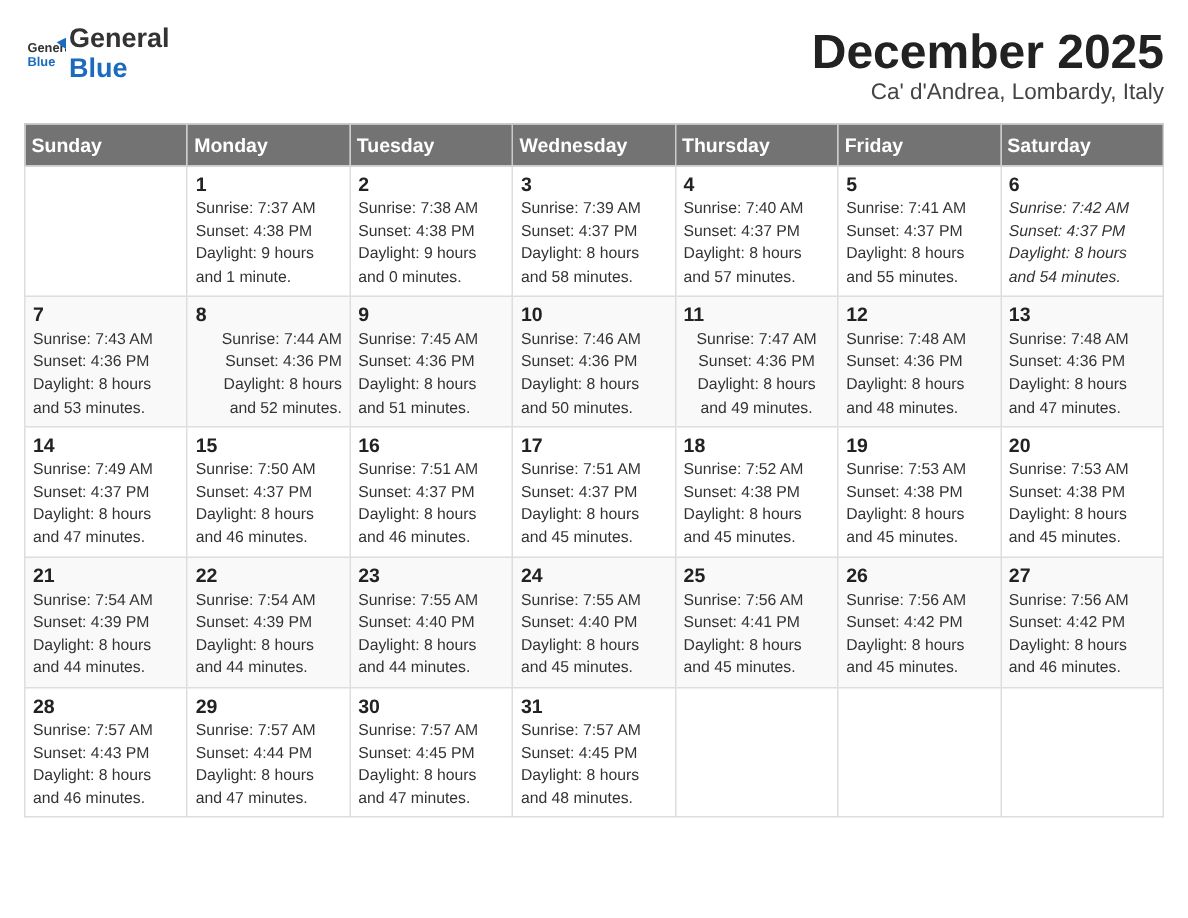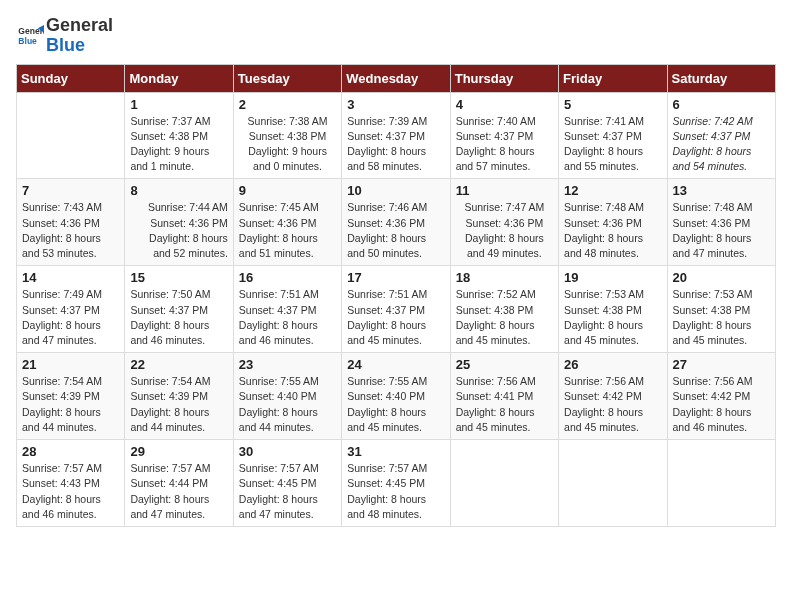--- a/index.html
+++ b/index.html
@@ -45,21 +45,21 @@
       justify-content: space-between;
       align-items: flex-start;
       margin-bottom: 4px;
     }
     table {
       width: 100%;
       border-collapse: collapse;
       font-size: 11px;
     }
     thead tr th {
-      background: #7f1d1d;
+      background: #737373;
       color: #fff;
       padding: 6px 4px;
       text-align: left;
       font-size: 13px;
       font-weight: bold;
       border: 1px solid #ccc;
     }
     tbody tr td {
       border: 1px solid #ddd;
       padding: 4px 5px;
@@ -96,20 +96,24 @@
       <rect x="0" y="0" width="36" height="36" rx="4" fill="white"></rect>
       <text x="3" y="16" font-size="11" font-weight="bold" fill="#333" font-family="Arial">General</text>
       <text x="3" y="28" font-size="11" font-weight="bold" fill="#1a6bbf" font-family="Arial">Blue</text>
       <polygon points="28,8 36,4 36,14" fill="#1a6bbf"></polygon>
     </svg>
     <div class="logo-text">
       <span class="logo-general">General</span><br>
       <span class="logo-blue">Blue</span>
     </div>
   </div>
+  <div class="title-section">
+    <div class="month-title">December 2025</div>
+    <div class="location-title">Ca' d'Andrea, Lombardy, Italy</div>
+  </div>
 </div>
 
 <table>
   <thead>
     <tr id="header-row">
         <th>Sunday</th>
         <th>Monday</th>
         <th>Tuesday</th>
         <th>Wednesday</th>
         <th>Thursday</th>
@@ -122,21 +126,21 @@
         <td class="empty-cell"></td>
         <td>
           <span class="day-number">1</span>
           <div class="day-info" style="white-space: pre-line;">Sunrise: 7:37 AM
 Sunset: 4:38 PM
 Daylight: 9 hours
 and 1 minute.</div>
         </td>
         <td>
           <span class="day-number">2</span>
-          <div class="day-info" style="white-space: pre-line; text-align: center;">Sunrise: 7:38 AM
+          <div class="day-info" style="white-space: pre-line;">Sunrise: 7:38 AM
 Sunset: 4:38 PM
 Daylight: 9 hours
 and 0 minutes.</div>
         </td>
         <td>
           <span class="day-number">3</span>
           <div class="day-info" style="white-space: pre-line;">Sunrise: 7:39 AM
 Sunset: 4:37 PM
 Daylight: 8 hours
 and 58 minutes.</div>

